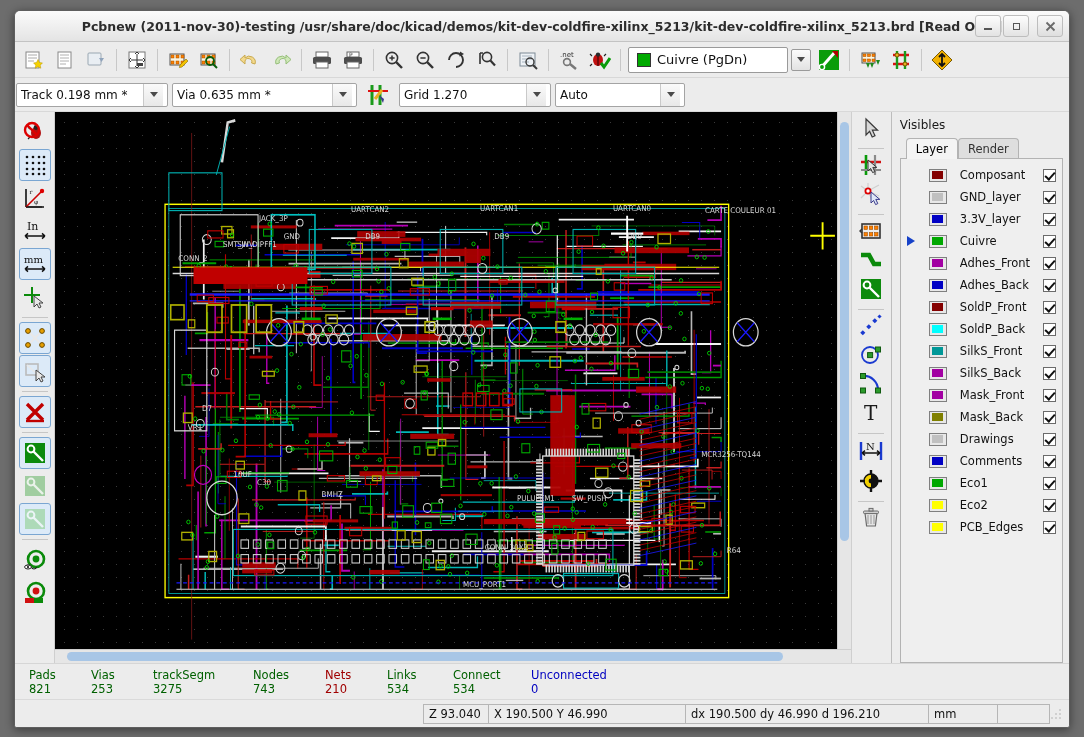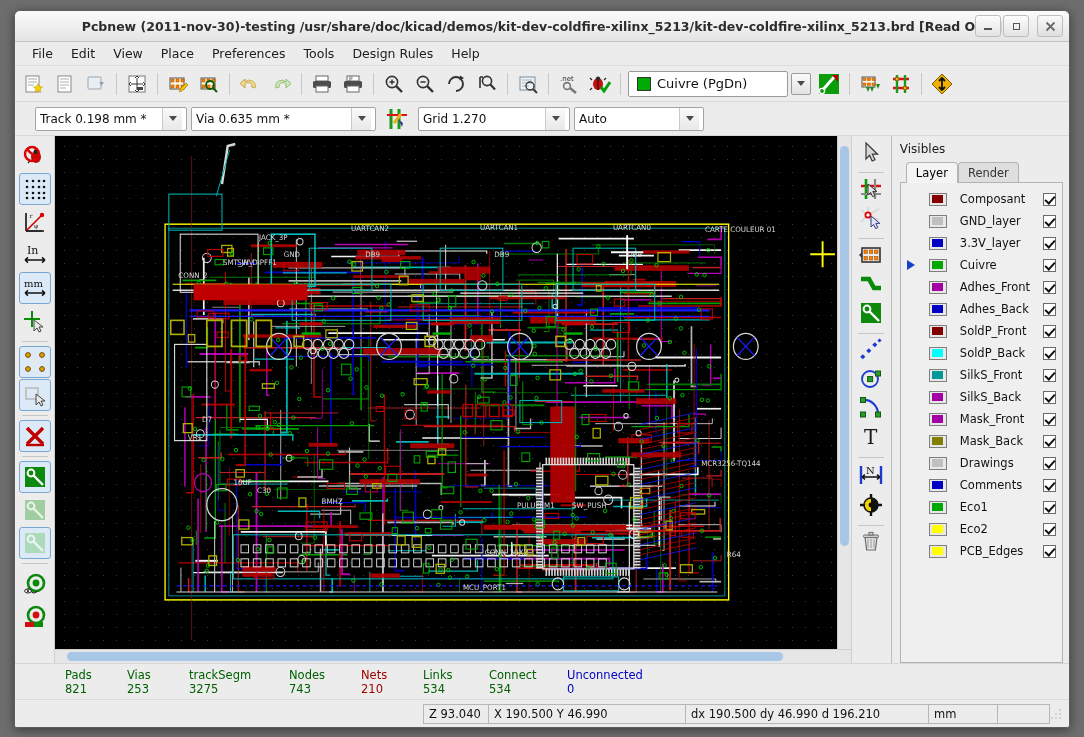--- a/index.html
+++ b/index.html
@@ -42,21 +42,21 @@
     align-items:center; padding-left:8px; border-bottom:1px solid #dcdcdc;
   }
   .menu-item { font-size:12.5px; color:#202020; padding:2px 9px; cursor:default; }
 
   
   .toolbar {
     flex:0 0 36px; height:36px; background:#ececec; display:flex;
     align-items:center; padding-left:4px; gap:1px;
     border-bottom:1px solid #d8d8d8;
   }
-  .tb2 { flex:0 0 34px; height:34px; gap:4px; padding-left:20px; }
+  .tb2 { flex:0 0 34px; height:34px; gap:4px; padding-left:1px; }
   .tbtn {
     width:30px; height:30px; border:1px solid transparent; border-radius:3px;
     display:flex; align-items:center; justify-content:center; position:relative;
   }
   .sep { width:1px; height:22px; background:#c8c8c8; margin:0 4px; }
 
   .combo {
     height:24px; background:#fff; border:1px solid #a4a4a4; border-radius:2px;
     display:flex; align-items:center; font-size:12px; color:#111;
     padding:0 4px; position:relative;
@@ -197,30 +197,20 @@
           <div class="sq"></div>
         </div>
       <div class="wbtn close">
         <svg width="11" height="11" viewBox="0 0 11 11">
           <path d="M1.5 1.5 L9.5 9.5 M9.5 1.5 L1.5 9.5" stroke="#6a6a6a" stroke-width="1.8" fill="none"></path>
         </svg>
       </div>
     </div>
   </div>
 
-  <div class="menubar">
-    <div class="menu-item">File</div>
-    <div class="menu-item">Edit</div>
-    <div class="menu-item">View</div>
-    <div class="menu-item">Place</div>
-    <div class="menu-item">Preferences</div>
-    <div class="menu-item">Tools</div>
-    <div class="menu-item">Design Rules</div>
-    <div class="menu-item">Help</div>
-  </div>
 
   <div class="toolbar">
 
     <div class="tbtn">
       <svg width="22" height="22" viewBox="0 0 22 22">
         <rect x="3" y="3" width="13" height="16" fill="#fff" stroke="#888"></rect>
         <path d="M5 6h9M5 9h9M5 12h6" stroke="#aaa" stroke-width="1"></path>
         <path d="M15 11 l2 4 4 .5 -3 3 .8 4.2 -3.8-2-3.8 2 .8-4.2 -3-3 4-.5z" fill="#f5d100" stroke="#b09000" stroke-width=".6" transform="scale(.75) translate(5,3)"></path>
       </svg>
     </div>
@@ -2041,21 +2031,21 @@
               <i style="background:#ffff00"></i>
             </span>
             <span class="lname">PCB_Edges</span>
             <span class="cb checked"></span>
           </div>
         </div>
     </div>
   </div>
 
   <div class="statusbar" id="statusbar">
-      <div class="stat" style="width: 62px; color: rgb(0, 96, 0); margin-left: 36px;">
+      <div class="stat" style="width: 62px; color: rgb(0, 96, 0);">
         <span class="k">Pads</span>
         <span class="v">821</span>
       </div>
       <div class="stat" style="width: 62px; color: rgb(0, 96, 0);">
         <span class="k">Vias</span>
         <span class="v">253</span>
       </div>
       <div class="stat" style="width: 100px; color: rgb(0, 96, 0);">
         <span class="k">trackSegm</span>
         <span class="v">3275</span>

